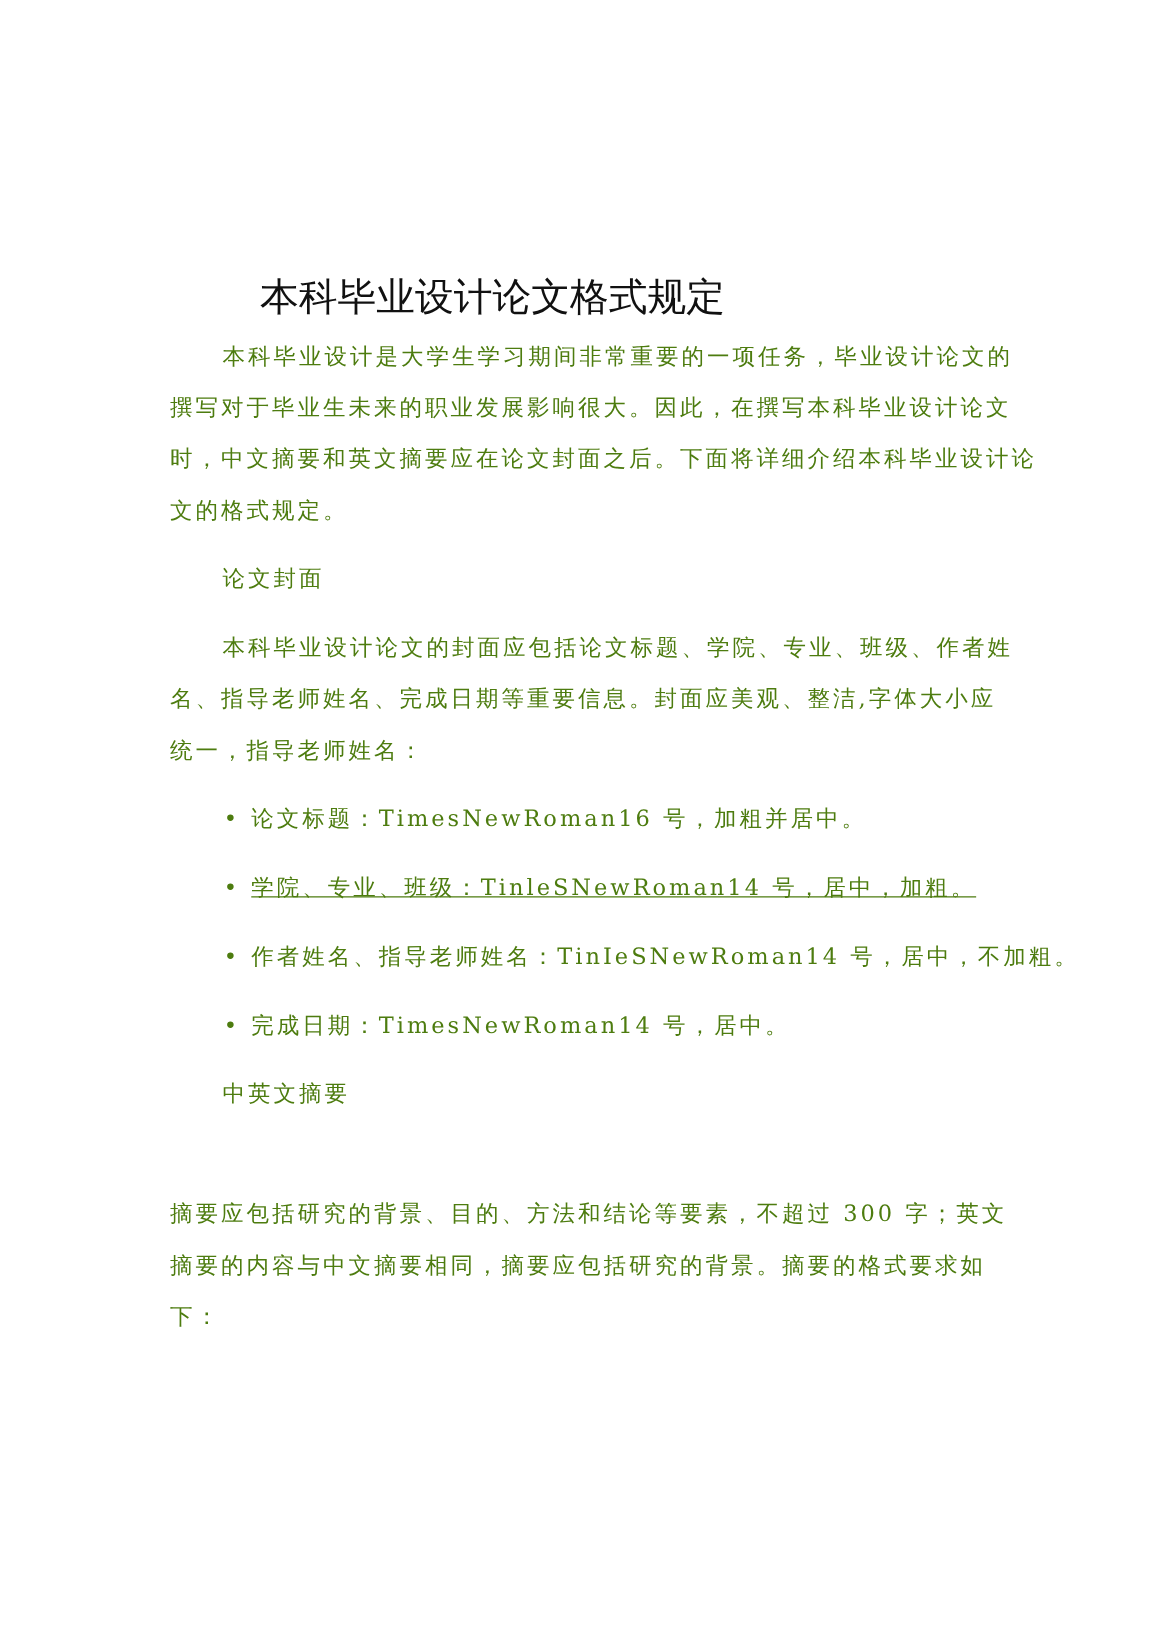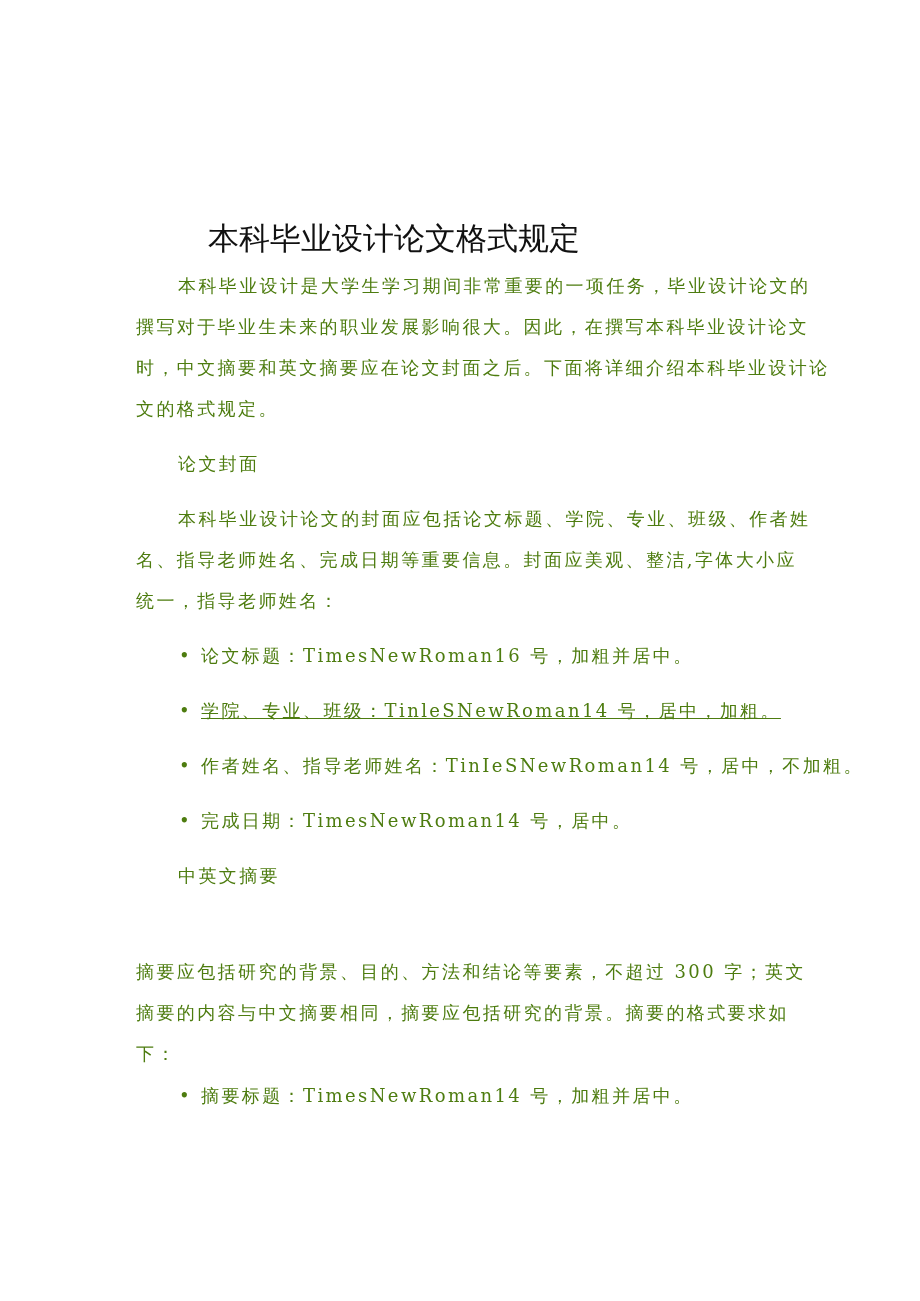--- a/index.html
+++ b/index.html
@@ -44,17 +44,14 @@
   </div>
   <div class="line bullet" style="top:809px;">
     <span class="bullet-dot">•</span><span>完成日期：TimesNewRoman14 号，居中。</span>
   </div>
 
   <div class="line indent" style="top:864px;">中英文摘要</div>
   <div class="line flush" style="top:960px;">摘要应包括研究的背景、目的、方法和结论等要素，不超过 300 字；英文</div>
   <div class="line flush" style="top:1001px;">摘要的内容与中文摘要相同，摘要应包括研究的背景。摘要的格式要求如</div>
   <div class="line flush" style="top:1042px;">下：</div>
 
-  <div class="line bullet" style="top:1084px;">
-    <span class="bullet-dot">•</span><span>摘要标题：TimesNewRoman14 号，加粗并居中。</span>
-  </div>
 
 </div>
 
 </body></html>

